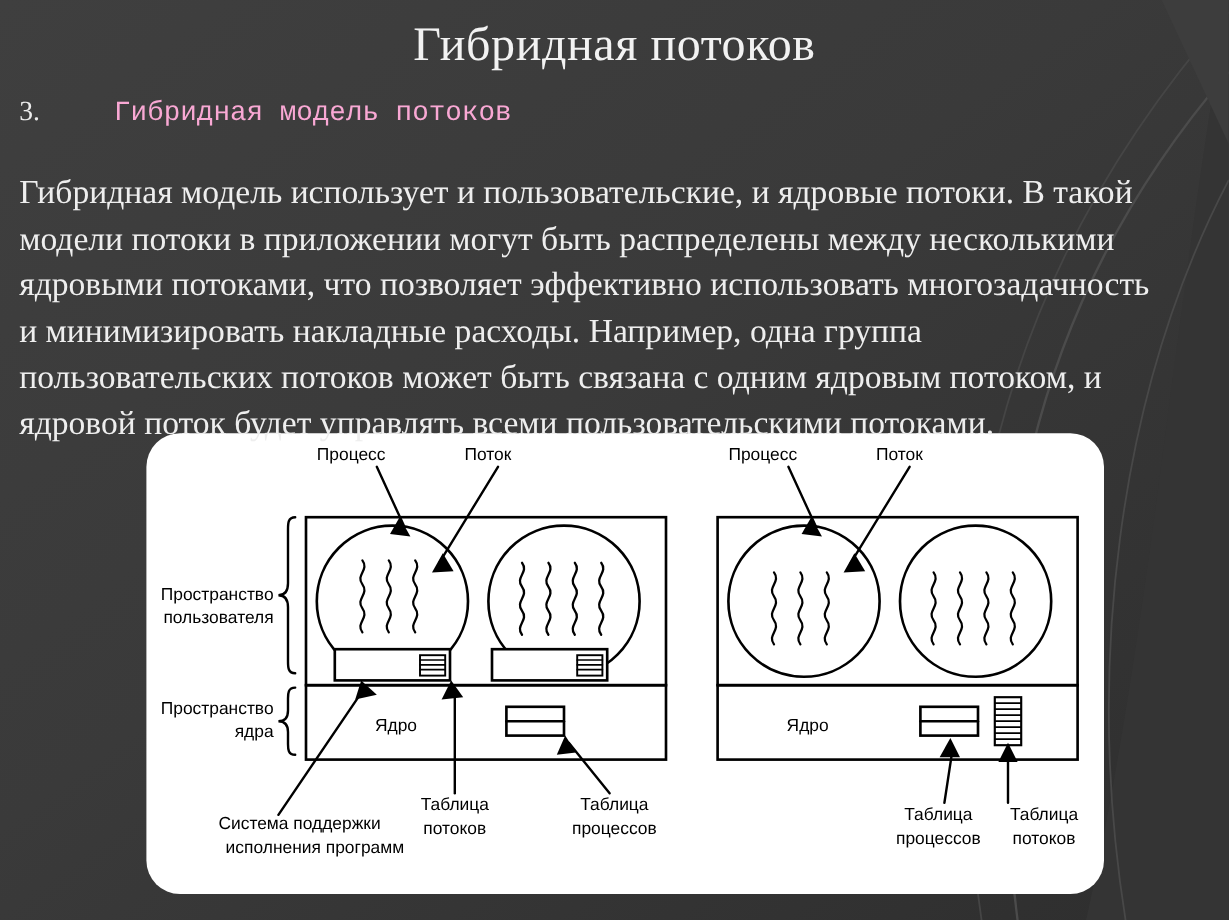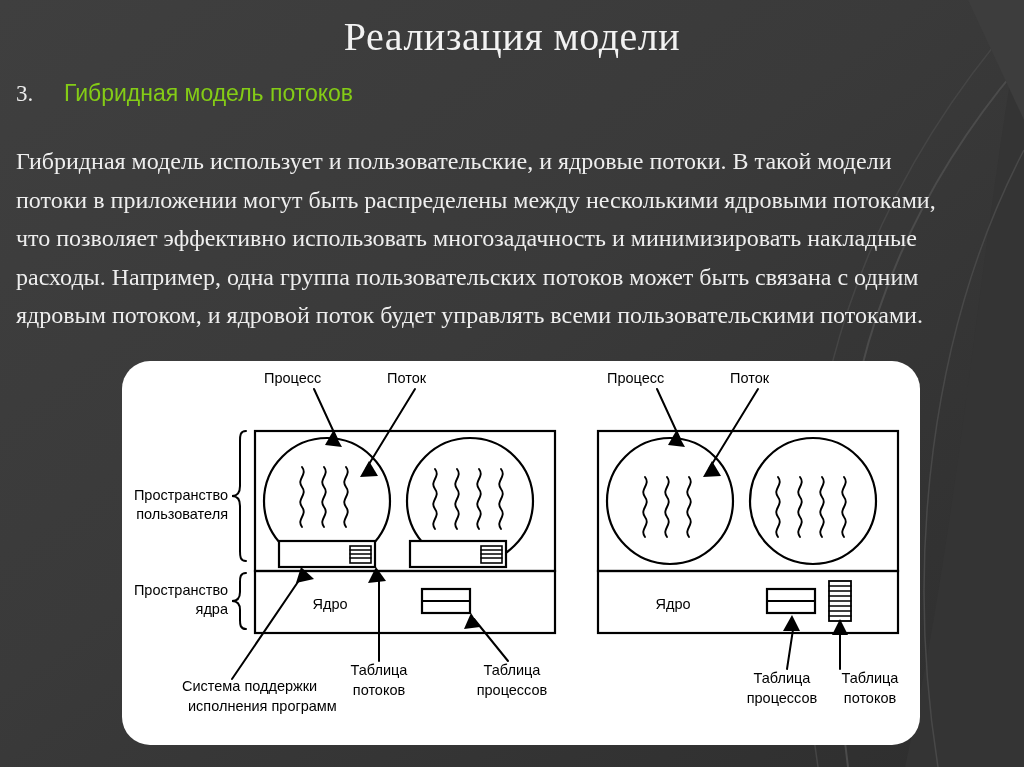--- a/index.html
+++ b/index.html
@@ -25,27 +25,28 @@
   .bullet-row{
     position:absolute;top:80px;left:16px;width:900px;
     display:flex;align-items:baseline;
     z-index:3;
   }
   .bullet-num{
     font-size:23px;color:#ececec;width:48px;flex:0 0 48px;
     font-family:"Liberation Serif", serif;
   }
   .bullet-text{
-    font-size:23px;color:#84cc16;
-    font-family:Liberation Sans, sans-serif;
+    font-size:23px;color:#f9a8d4;
+    font-family:Liberation Mono, monospace;
+    margin-left:31px;
   }
   
   .body-par{
     position:absolute;top:142px;left:16px;width:952px;
-    font-size:24px;line-height:38.5px;
+    font-size:28px;line-height:38.5px;
     color:#eeeeee;
     font-family:"Liberation Serif", serif;
     text-align:left;
     z-index:3;
   }
   
   .figure-panel{
     position:absolute;left:122px;top:361px;
     width:798px;height:384px;
     background:#ffffff;
@@ -75,21 +76,21 @@
 
   <path d="M1024,0 L1024,767 L905,767 C 960,520 980,240 1024,0 Z" fill="#343434"></path>
 
   <path d="M1024,60 C 860,250 810,470 848,767" fill="none" stroke="#4b4b4b" stroke-width="2"></path>
   <path d="M1024,10 C 830,230 775,480 818,767" fill="none" stroke="#454545" stroke-width="1.5"></path>
   <path d="M1024,150 C 930,330 905,560 938,767" fill="none" stroke="#484848" stroke-width="1.5"></path>
 
   <path d="M968,0 L1024,0 L1024,120 Z" fill="#3d3d3d"></path>
 </svg>
 
-<div class="slide-title">Реализация модели</div>
+<div class="slide-title">Гибридная потоков</div>
 
 <div class="bullet-row">
   <span class="bullet-num">3.</span>
   <span class="bullet-text">Гибридная модель потоков</span>
 </div>
 
 <div class="body-par">Гибридная модель использует и пользовательские, и ядровые потоки. В такой модели потоки в приложении могут быть распределены между несколькими ядровыми потоками, что позволяет эффективно использовать многозадачность и минимизировать накладные расходы. Например, одна группа пользовательских потоков может быть связана с одним ядровым потоком, и ядровой поток будет управлять всеми пользовательскими потоками.</div>
 
 <div class="figure-panel">
 <svg width="798" height="384" viewBox="0 0 798 384">

